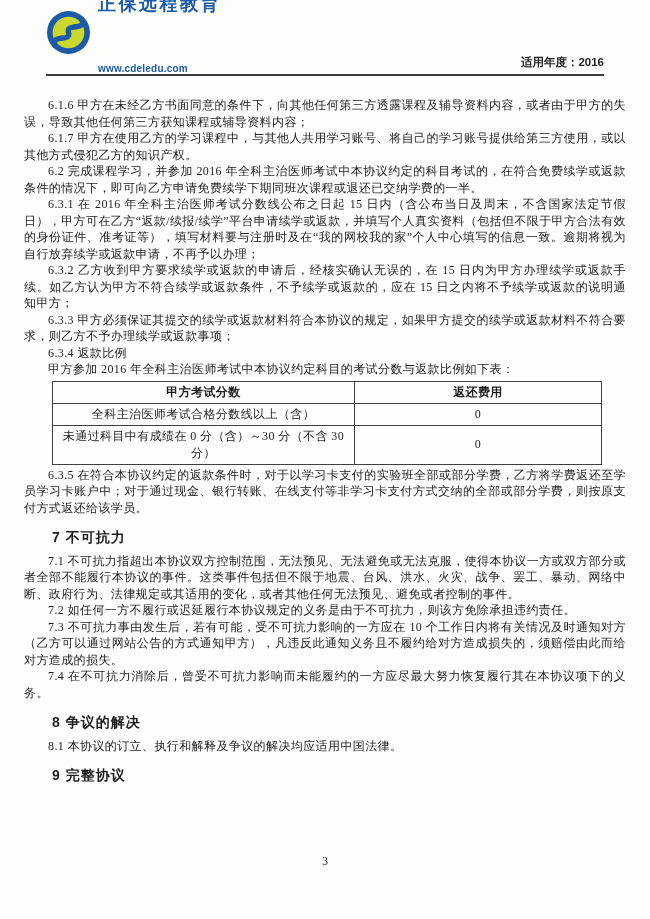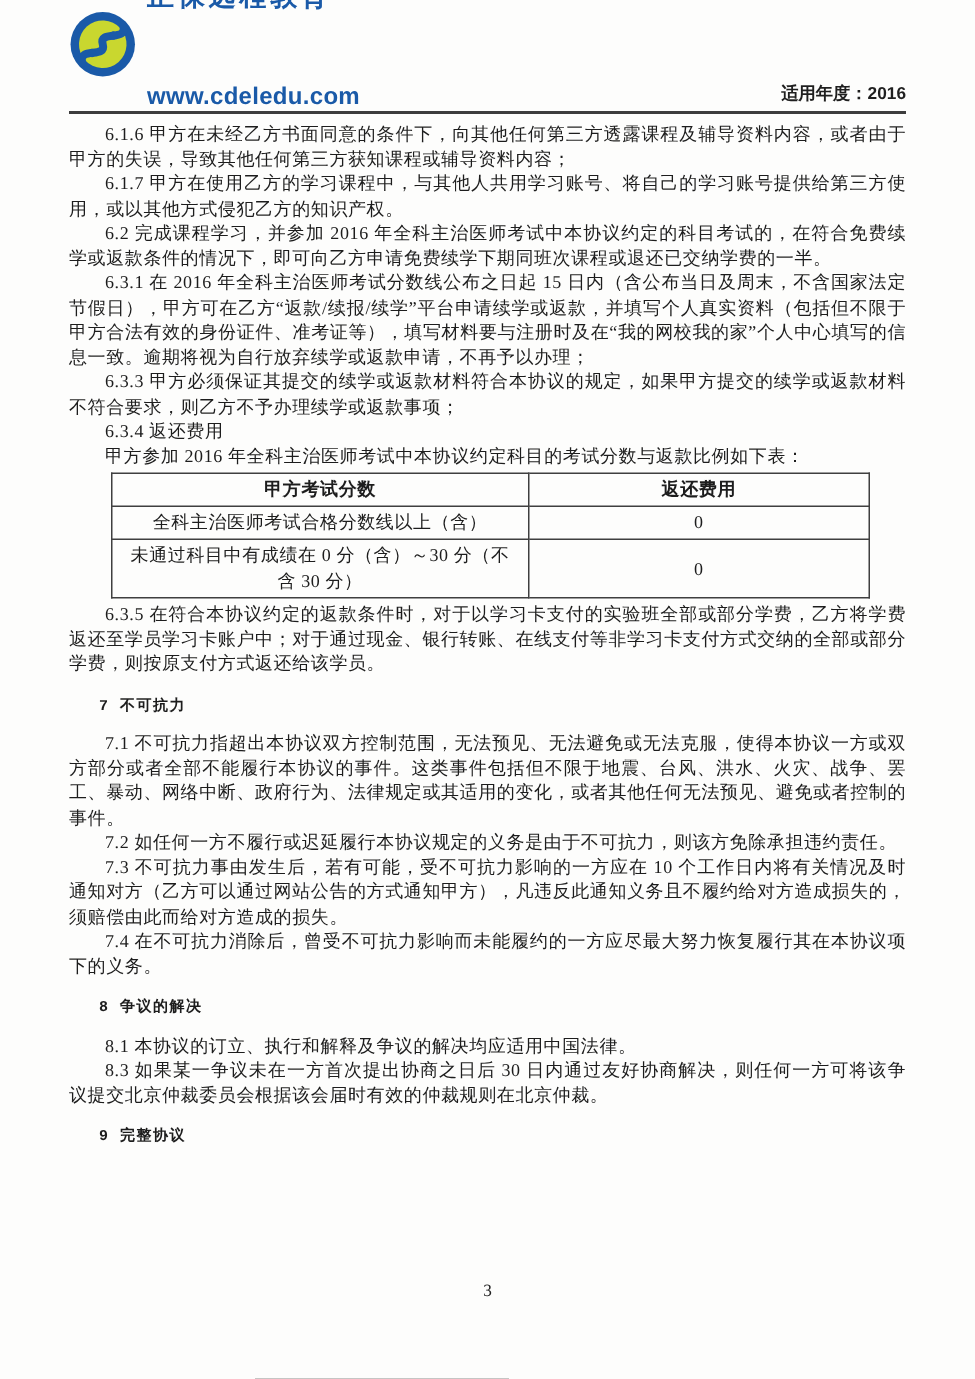--- a/index.html
+++ b/index.html
@@ -24,40 +24,40 @@
   }
   .brand { display:flex; align-items:center; gap:7px; }
   .logo-svg { width:45px; height:45px; display:block; margin-bottom:2px; }
   .brand-text { display:flex; flex-direction:column; justify-content:center; line-height:1.15; }
   .brand-name {
     font-family:"Liberation Sans","DejaVu Sans",sans-serif;
     font-size:18px; font-weight:bold; letter-spacing:2.5px; color:#1a5aa8;
   }
   .brand-url {
     font-family:"Liberation Sans","DejaVu Sans",sans-serif;
-    font-size:16px; font-weight:bold; color:#1a5aa8; letter-spacing:0.2px;margin-top:48px;
+    font-size:10px; font-weight:bold; color:#1a5aa8; letter-spacing:0.2px;margin-top:48px;
   }
   .year {
     font-family:"Liberation Sans","DejaVu Sans",sans-serif;
     font-size:11.5px; font-weight:bold; color:#1f1f1f;
     padding-bottom:4px;
   }
   
   .doc-body {
-    margin:0 46px;
-    padding-top:5px;
+    margin:0 24px;
+    padding-top:21px;
     font-size:12px;
     line-height:16.5px;
     letter-spacing:0.4px;
     text-align:justify;
   }
   .para { margin:0; text-indent:2em; }
   .sec-heading {
-    font-family:Liberation Mono, monospace;
-    font-size:10px; font-weight:bold;
+    font-family:Liberation Sans, sans-serif;
+    font-size:14px; font-weight:bold;
     margin:13px 0 7px 0;
     text-indent:2em;
     letter-spacing:1px;
   }
   
   table.refund {
     width:calc(100% - 52px);
     margin:3px 26px 2px 28px;
     border-collapse:collapse;
     font-size:12px;
@@ -104,22 +104,23 @@
       </div>
     </div>
     <div class="year">适用年度：2016</div>
   </div>
 
   <div class="doc-body">
     <p class="para">6.1.6 甲方在未经乙方书面同意的条件下，向其他任何第三方透露课程及辅导资料内容，或者由于甲方的失误，导致其他任何第三方获知课程或辅导资料内容；</p>
     <p class="para">6.1.7 甲方在使用乙方的学习课程中，与其他人共用学习账号、将自己的学习账号提供给第三方使用，或以其他方式侵犯乙方的知识产权。</p>
     <p class="para">6.2 完成课程学习，并参加 2016 年全科主治医师考试中本协议约定的科目考试的，在符合免费续学或返款条件的情况下，即可向乙方申请免费续学下期同班次课程或退还已交纳学费的一半。</p>
     <p class="para">6.3.1 在 2016 年全科主治医师考试分数线公布之日起 15 日内（含公布当日及周末，不含国家法定节假日），甲方可在乙方“返款/续报/续学”平台申请续学或返款，并填写个人真实资料（包括但不限于甲方合法有效的身份证件、准考证等），填写材料要与注册时及在“我的网校我的家”个人中心填写的信息一致。逾期将视为自行放弃续学或返款申请，不再予以办理；</p>
+    <p class="para">6.3.2 乙方收到甲方要求续学或返款的申请后，经核实确认无误的，在 15 日内为甲方办理续学或返款手续。如乙方认为甲方不符合续学或返款条件，不予续学或返款的，应在 15 日之内将不予续学或返款的说明通知甲方；</p>
     <p class="para">6.3.3 甲方必须保证其提交的续学或返款材料符合本协议的规定，如果甲方提交的续学或返款材料不符合要求，则乙方不予办理续学或返款事项；</p>
-    <p class="para">6.3.4 返还费用</p>
+    <p class="para">6.3.4 返款比例</p>
     <p class="para">甲方参加 2016 年全科主治医师考试中本协议约定科目的考试分数与返款比例如下表：</p>
 
     <table class="refund">
       <colgroup>
           <col class="col-score">
           <col class="col-fee">
         </colgroup>
       <tbody>
           <tr>
         <th>甲方考试分数</th>
@@ -139,20 +140,19 @@
     <p class="para">6.3.5 在符合本协议约定的返款条件时，对于以学习卡支付的实验班全部或部分学费，乙方将学费返还至学员学习卡账户中；对于通过现金、银行转账、在线支付等非学习卡支付方式交纳的全部或部分学费，则按原支付方式返还给该学员。</p>
 
     <h2 class="sec-heading">7 不可抗力</h2>
     <p class="para">7.1 不可抗力指超出本协议双方控制范围，无法预见、无法避免或无法克服，使得本协议一方或双方部分或者全部不能履行本协议的事件。这类事件包括但不限于地震、台风、洪水、火灾、战争、罢工、暴动、网络中断、政府行为、法律规定或其适用的变化，或者其他任何无法预见、避免或者控制的事件。</p>
     <p class="para">7.2 如任何一方不履行或迟延履行本协议规定的义务是由于不可抗力，则该方免除承担违约责任。</p>
     <p class="para">7.3 不可抗力事由发生后，若有可能，受不可抗力影响的一方应在 10 个工作日内将有关情况及时通知对方（乙方可以通过网站公告的方式通知甲方），凡违反此通知义务且不履约给对方造成损失的，须赔偿由此而给对方造成的损失。</p>
     <p class="para">7.4 在不可抗力消除后，曾受不可抗力影响而未能履约的一方应尽最大努力恢复履行其在本协议项下的义务。</p>
 
     <h2 class="sec-heading">8 争议的解决</h2>
     <p class="para">8.1 本协议的订立、执行和解释及争议的解决均应适用中国法律。</p>
-    <p class="para">8.3 如果某一争议未在一方首次提出协商之日后 30 日内通过友好协商解决，则任何一方可将该争议提交北京仲裁委员会根据该会届时有效的仲裁规则在北京仲裁。</p>
 
     <h2 class="sec-heading">9 完整协议</h2>
   </div>
 
   <div class="footer">3</div>
 
 </div>
 
 </body></html>

